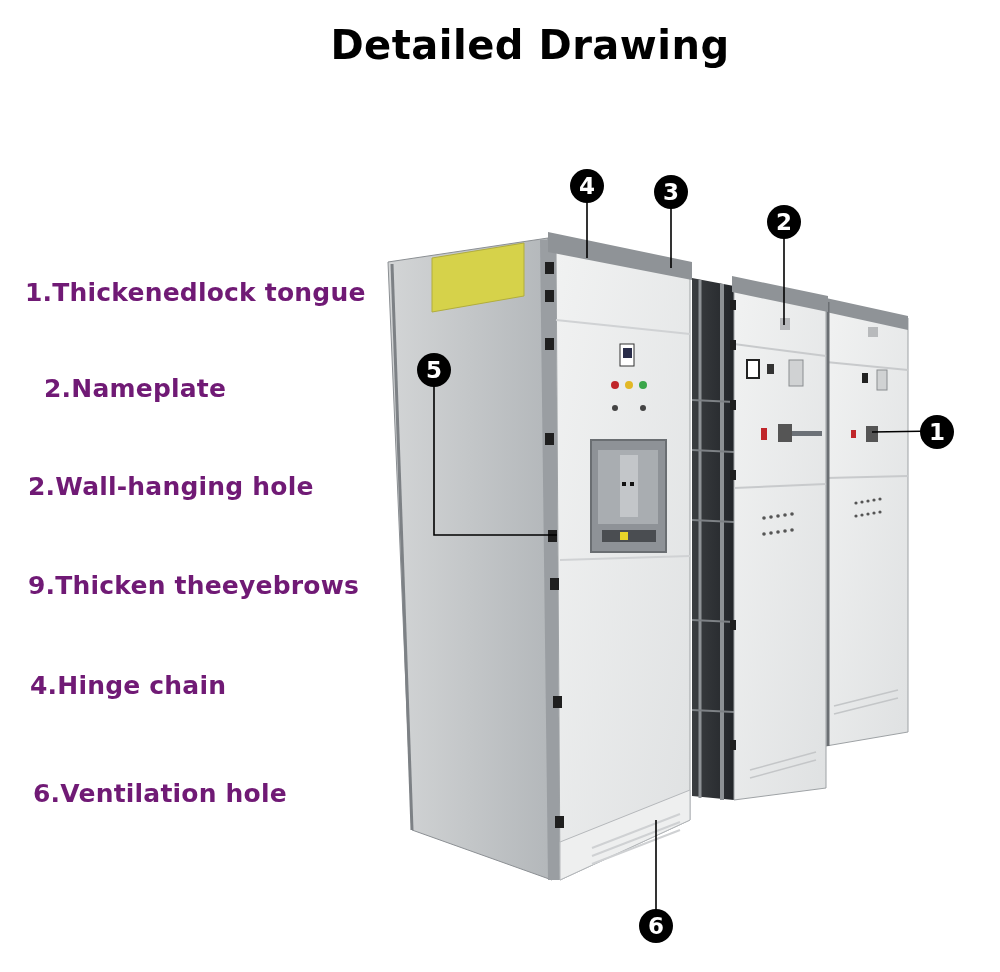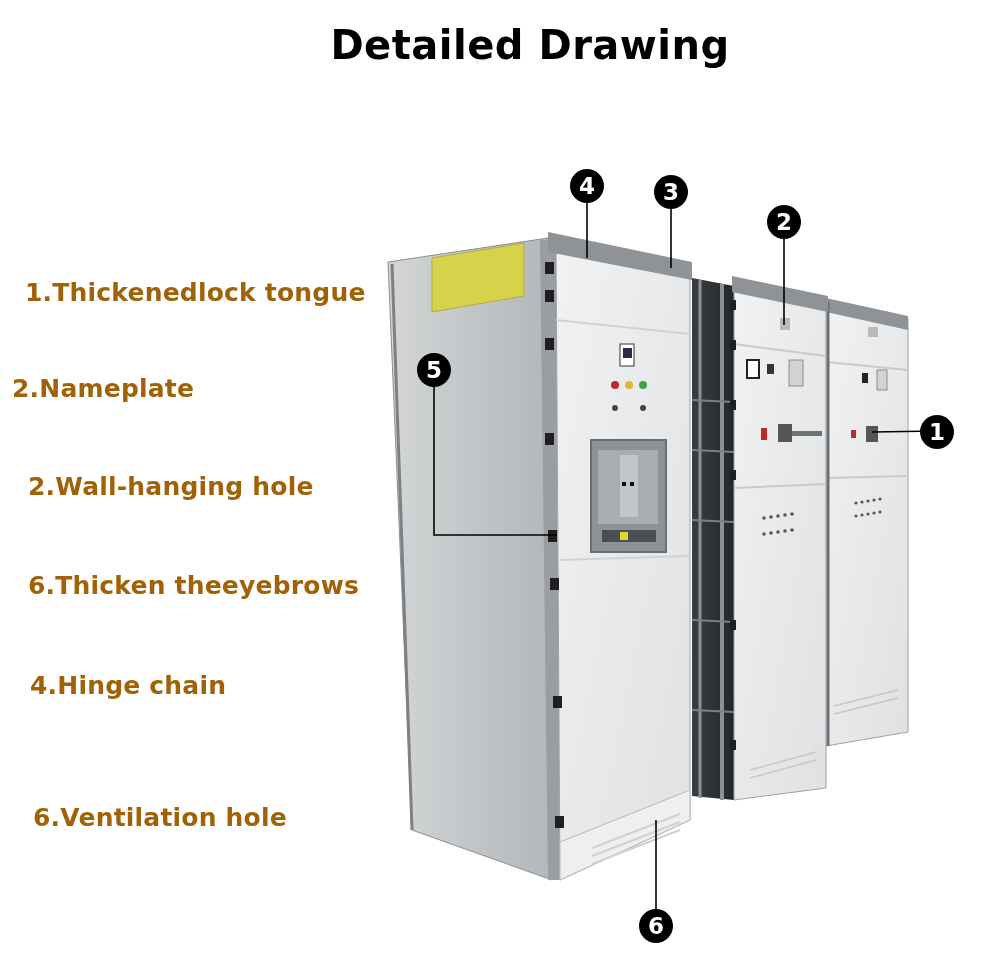--- a/index.html
+++ b/index.html
@@ -1,32 +1,32 @@
 <!DOCTYPE html>
 <html><head>
 <meta charset="utf-8">
 <style>
   html,body{margin:0;padding:0;background:#ffffff;}
   body{width:1000px;height:972px;position:relative;overflow:hidden;font-family:"DejaVu Sans","Liberation Sans",sans-serif;}
   .title{position:absolute;left:0;top:22px;width:1000px;text-align:center;font-size:40px;font-weight:bold;color:#000;letter-spacing:0.5px;margin-left:30px;}
-  .legend-item{position:absolute;font-size:25px;font-weight:bold;color:#a16207;white-space:nowrap;letter-spacing:0.2px;}
+  .legend-item{position:absolute;font-size:25px;font-weight:bold;color:#701a75;white-space:nowrap;letter-spacing:0.2px;}
   .badge{position:absolute;width:34px;height:34px;border-radius:50%;background:#000;color:#fff;font-weight:bold;font-size:23px;line-height:34px;text-align:center;font-family:"DejaVu Sans","Liberation Sans",sans-serif;}
   svg.art{position:absolute;left:0;top:0;}
 </style>
 </head>
 <body>
 
 <div class="title">Detailed Drawing</div>
 
 <div class="legend-item" style="left:25px;top:278px;">1.Thickenedlock tongue</div>
-<div class="legend-item" style="left:12px;top:374px;">2.Nameplate</div>
+<div class="legend-item" style="left:44px;top:374px;">2.Nameplate</div>
 <div class="legend-item" style="left:28px;top:472px;">2.Wall-hanging hole</div>
-<div class="legend-item" style="left:28px;top:571px;">6.Thicken theeyebrows</div>
+<div class="legend-item" style="left:28px;top:571px;">9.Thicken theeyebrows</div>
 <div class="legend-item" style="left:30px;top:671px;">4.Hinge chain</div>
-<div class="legend-item" style="left:33px;top:779px;margin-top:24px;">6.Ventilation hole</div>
+<div class="legend-item" style="left:33px;top:779px;">6.Ventilation hole</div>
 
 <svg class="art" width="1000" height="972" viewBox="0 0 1000 972">
   <defs>
     <linearGradient id="sideG" x1="0" x2="1" y1="0" y2="0">
       <stop offset="0" stop-color="#d3d5d6"></stop>
       <stop offset="0.5" stop-color="#c3c6c8"></stop>
       <stop offset="1" stop-color="#b3b7ba"></stop>
     </linearGradient>
     <linearGradient id="frontG" x1="0" x2="1" y1="0" y2="1">
       <stop offset="0" stop-color="#f1f2f2"></stop>

